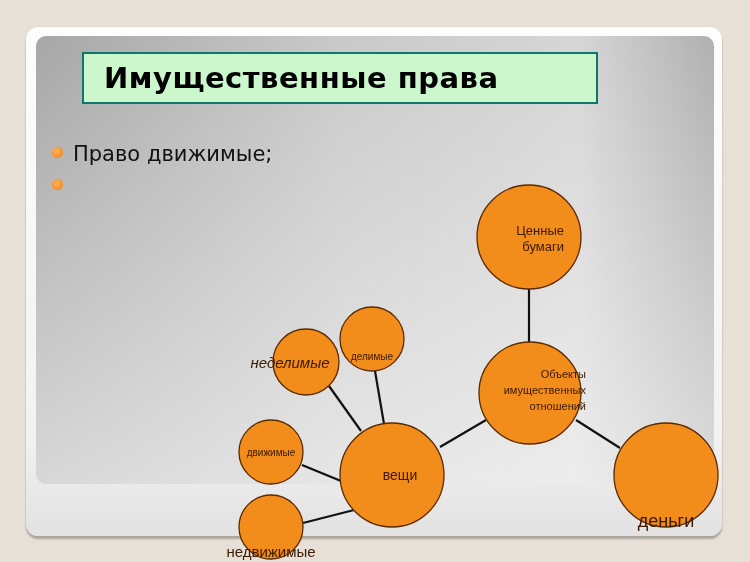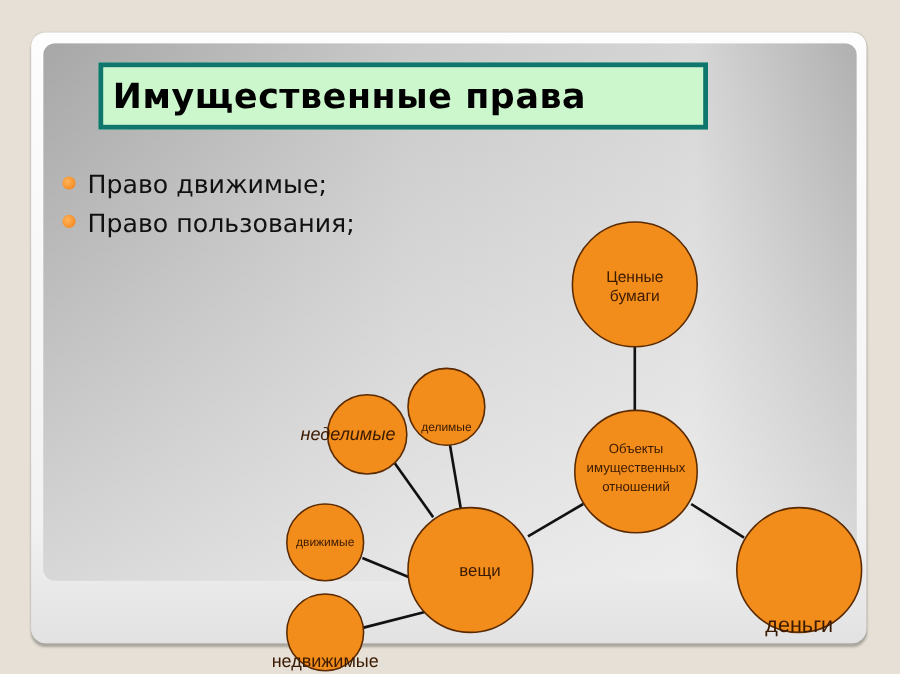--- a/index.html
+++ b/index.html
@@ -18,23 +18,23 @@
     .panel {
       position: absolute; left: 36px; top: 36px; width: 678px; height: 448px;
       border-radius: 10px;
       background:
         linear-gradient(to bottom, rgba(255,255,255,0) 0%, rgba(255,255,255,0.55) 100%),
         linear-gradient(to right, #a7a7a7 0%, #c9c9c9 45%, #d6d6d6 80%, #b0b0b0 100%);
     }
     .title-box {
       position: absolute; left: 82px; top: 52px; width: 492px; height: 48px;
       background: #ccf7cc;
-      border: 4px solid #0f766e;
+      border: 2px solid #0f766e;
       display: flex; align-items: center;
-      padding-left: 8px;
+      padding-left: 20px;
       box-sizing: content-box;
     }
     .title-text {
       font-family: "DejaVu Sans", sans-serif;
       font-weight: bold; font-size: 29px; color: #000; letter-spacing: 0.5px;
     }
     .bullets {
       position: absolute; left: 50px; top: 138px; width: 320px;
       list-style: none; margin: 0; padding: 0;
     }
@@ -43,21 +43,21 @@
       font-family: "DejaVu Sans", sans-serif;
       font-size: 21px; line-height: 32px; color: #111;
     }
     .bullet-dot {
       position: absolute; left: 2px; top: 9px;
       width: 11px; height: 11px; border-radius: 50%;
       background: radial-gradient(circle at 40% 40%, #ffb45a, #f07c10);
     }
     .diagram { position: absolute; left: 0; top: 0; width: 750px; height: 562px; }
     .node-label {
-      position: absolute; text-align: center; color: #3a1a00;
+      position: absolute; text-align: right; color: #3a1a00;
       font-family: "Liberation Sans", sans-serif;
       transform: translate(-50%, -50%);
       line-height: 1.25;
     }
   </style>
 </head>
 <body>
 
 <div class="frame"></div>
 <div class="panel"></div>
@@ -66,21 +66,20 @@
   <span class="title-text">Имущественные права</span>
 </div>
 
 <ul class="bullets">
   <li>
     <span class="bullet-dot"></span>
     <span>Право движимые;</span>
   </li>
   <li>
     <span class="bullet-dot"></span>
-    <span>Право пользования;</span>
   </li>
 </ul>
 
 <svg class="diagram" viewBox="0 0 750 562" xmlns="http://www.w3.org/2000/svg">
   <g stroke="#111" stroke-width="2.2">
     <line x1="529" y1="289" x2="529" y2="343"></line>
     <line x1="576" y1="420" x2="620" y2="448"></line>
     <line x1="486" y1="420" x2="440" y2="447"></line>
     <line x1="375" y1="371" x2="384" y2="424"></line>
     <line x1="329" y1="386" x2="361" y2="431"></line>

